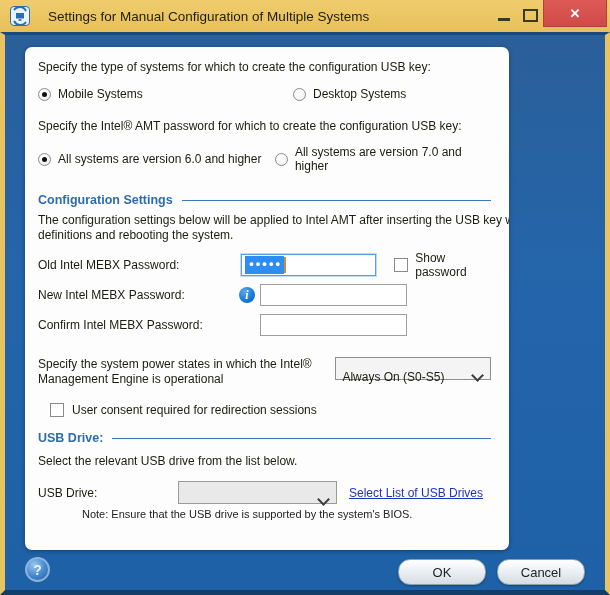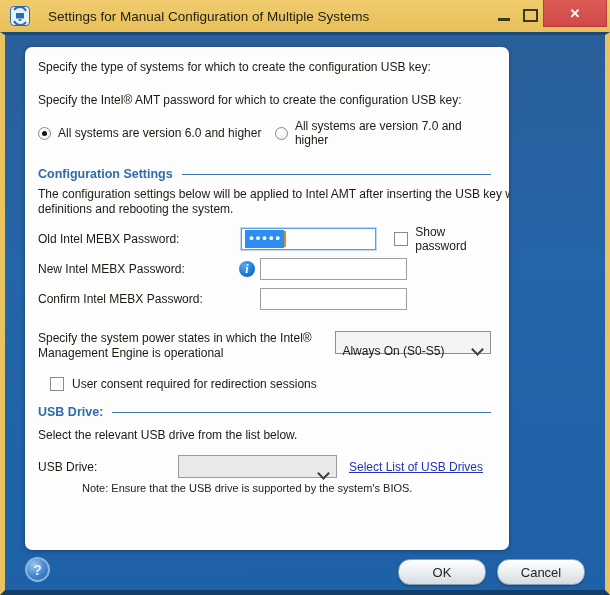--- a/index.html
+++ b/index.html
@@ -114,20 +114,30 @@
       </div>
     </div>
   </div>
 
   <div class="frame">
 
     <div class="panel">
 
       <div class="lbl">Specify the type of systems for which to create the configuration USB key:</div>
 
+      <div class="radio-row">
+        <div class="opt" style="width:255px;">
+          <div class="radio checked"></div>
+          <span>Mobile Systems</span>
+        </div>
+        <div class="opt">
+          <div class="radio"></div>
+          <span>Desktop Systems</span>
+        </div>
+      </div>
 
       <div class="lbl" style="margin-top:18px;">Specify the Intel® AMT password for which to create the configuration USB key:</div>
 
       <div class="radio-row" style="margin-top:11px;">
         <div class="opt" style="width:245px;">
           <div class="radio checked"></div>
           <span>All systems are version 6.0 and higher</span>
         </div>
         <div class="opt">
           <div class="radio"></div>

